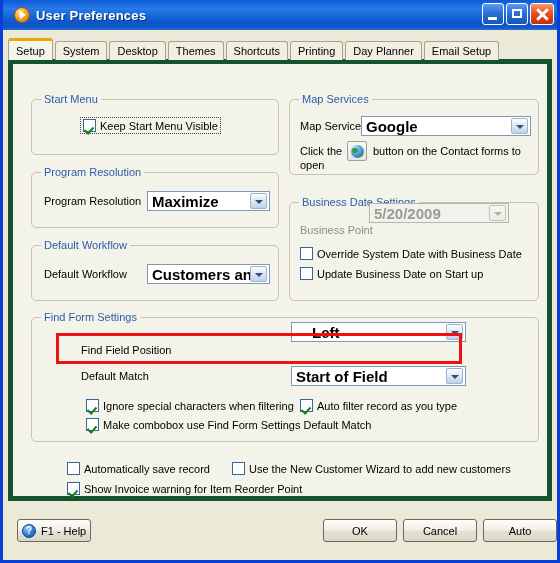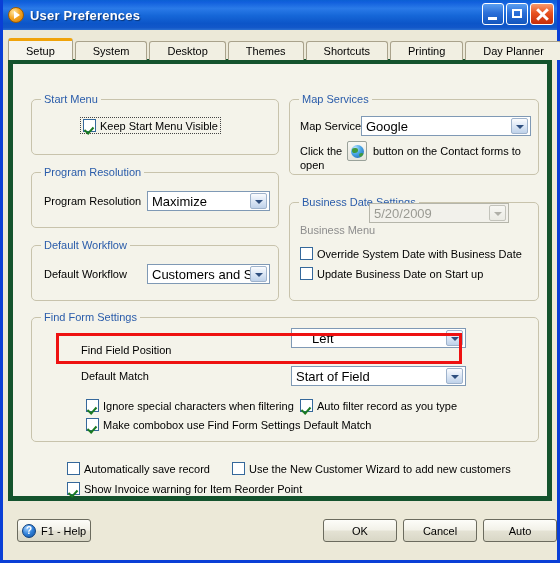--- a/index.html
+++ b/index.html
@@ -30,21 +30,21 @@
 
   
   #titlebar {
     position: relative;
     height: 30px;
     background: linear-gradient(to bottom,
         #0b5fd4 0%, #1260dd 8%, #2a7ae8 28%, #1667d8 52%,
         #0c55c8 78%, #1257c9 92%, #2a6fd0 100%);
     display: flex;
     align-items: center;
-    padding-left: 5px;
+    padding-left: 11px;
   }
   #title-icon {
     width: 16px; height: 16px;
     border-radius: 50%;
     background: radial-gradient(circle at 35% 30%, #ffe9a8 0%, #f5a623 45%, #d07a05 100%);
     border: 1px solid #9c5a00;
     box-sizing: border-box;
     position: relative;
     flex: 0 0 auto;
   }
@@ -112,21 +112,21 @@
     position: absolute;
     left: 5px; top: 38px;
     height: 22px;
     display: flex;
     align-items: flex-end;
     z-index: 3;
   }
   .tab {
     height: 19px;
     line-height: 19px;
-    padding: 0 17px;
+    padding: 0 7px;
     font-size: 11px;
     box-sizing: border-box;
     background: #f1efe2;
     border: 1px solid #a9a28b;
     border-bottom: none;
     border-radius: 3px 3px 0 0;
     margin-right: 2px;
     color: #000;
     white-space: nowrap;
   }
@@ -184,24 +184,25 @@
     box-sizing: border-box;
     height: 20px;
     background: #ffffff;
     border: 1px solid #7f99b5;
     display: flex;
     align-items: center;
   }
   .combo .val {
     flex: 1 1 auto;
     padding-left: 4px;
-    font-size: 13px;
+    font-size: 15px;
     color: #000;
     overflow: hidden;
     white-space: nowrap;
+    font-weight: bold;
   }
   .combo .arrow {
     flex: 0 0 auto;
     width: 17px;
     height: 16px;
     margin-right: 2px;
     border: 1px solid #9fb3cc;
     box-sizing: border-box;
     border-radius: 2px;
     background: linear-gradient(to bottom, #fbfcfe 0%, #e2ebf7 40%, #bfd2ea 100%);
@@ -415,40 +416,40 @@
       <div class="lbl" style="left:10px; top:45px;">Click the</div>
       <div id="globe-btn" style="left:57px; top:41px;">
         <div class="globe"></div>
       </div>
       <div class="lbl" style="left:83px; top:45px;">button on the Contact forms to</div>
       <div class="lbl" style="left:10px; top:59px;">open</div>
     </div>
 
     <div class="group" style="left:276px; top:138px; width:250px; height:99px;">
       <div class="legend">Business Date Settings</div>
-      <div class="lbl dim" style="left:10px; top:21px;">Business Menu</div>
+      <div class="lbl dim" style="left:10px; top:21px;">Business Point</div>
       <div class="combo disabled" style="left:79px; top:0; width:140px;gap:37px;">
         <div class="val">5/20/2009</div>
         <div class="arrow"></div>
       </div>
       <div class="cb" style="left:10px; top:44px;">
         <div class="box"></div>
         <div class="txt">Override System Date with Business Date</div>
       </div>
       <div class="cb" style="left:10px; top:64px;">
         <div class="box"></div>
         <div class="txt">Update Business Date on Start up</div>
       </div>
     </div>
 
     <div class="group" style="left:18px; top:253px; width:508px; height:125px;">
       <div class="legend">Find Form Settings</div>
 
       <div class="lbl" style="left:49px; top:26px;">Find Field Position</div>
-      <div class="combo" style="left:259px; top:10px; width:175px;padding-left:16px;">
+      <div class="combo" style="left:259px; top:4px; width:175px;padding-left:16px;">
         <div class="val">Left</div>
         <div class="arrow"></div>
       </div>
 
       <div class="lbl" style="left:49px; top:52px;">Default Match</div>
       <div class="combo" style="left:259px; top:48px; width:175px;">
         <div class="val">Start of Field</div>
         <div class="arrow"></div>
       </div>
 

